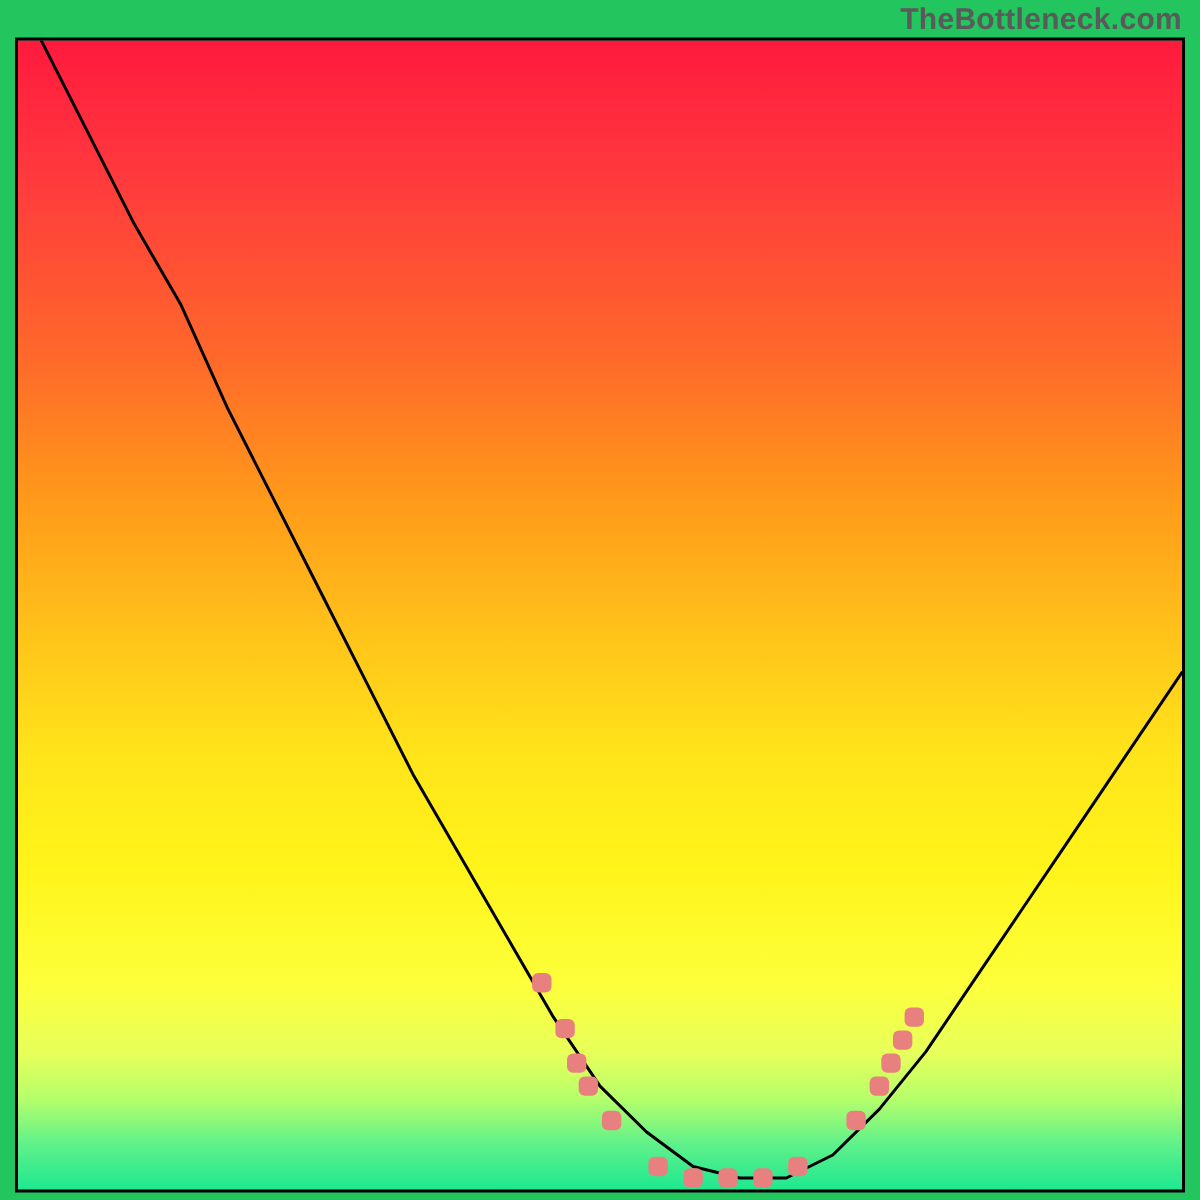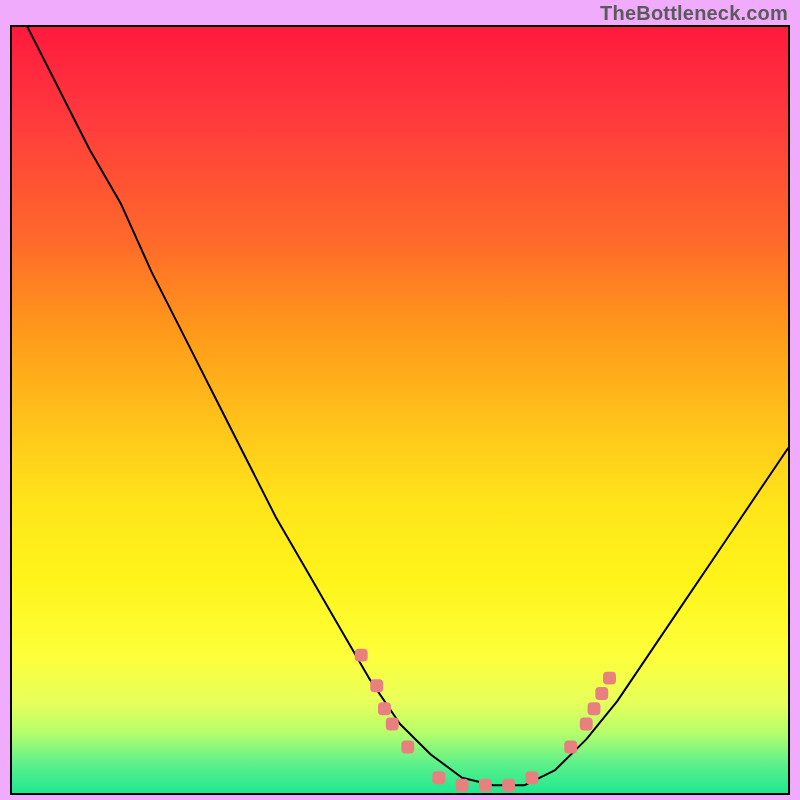--- a/index.html
+++ b/index.html
@@ -7,21 +7,21 @@
     padding: 0;
     width: 800px;
     height: 800px;
     overflow: hidden;
     font-family: Arial, Helvetica, sans-serif;
   }
   .container {
     position: relative;
     width: 800px;
     height: 800px;
-    background: #f0abfc;
+    background: #22c55e;
   }
   .plot {
     position: absolute;
     left: 10px;
     top: 25px;
     width: 780px;
     height: 770px;
     box-sizing: border-box;
     border: 2px solid #000000;
     

